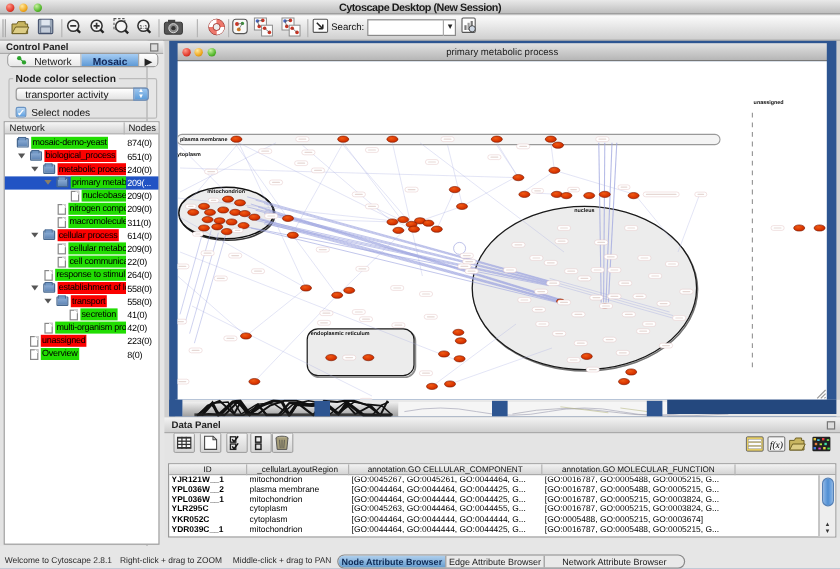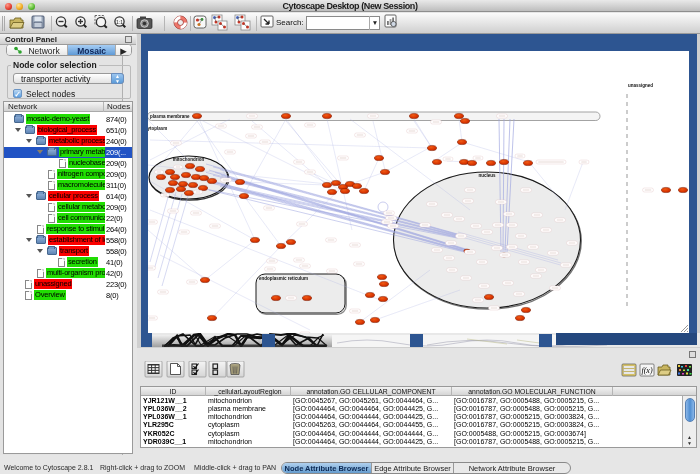--- a/index.html
+++ b/index.html
@@ -285,20 +285,26 @@
 <div class="trow" style="top:187.5px;">
         <div class="file" style="left:21px;"></div>
         <div class="tlabel grn" style="left:30px;max-width:71px;">Overview</div>
         <div class="tcount" style="color:#000;">8(0)</div>
       </div>
  </div>
 </div>
 
 <div id="desktop" class="abs">
  <div id="iwin" class="abs">
+  <div id="iwtitle" class="abs">
+   <div class="ilight" style="left:3.5px;background:radial-gradient(circle at 35% 30%,#ff9a8a,#e33c2f 60%,#a31404);"></div>
+   <div class="ilight" style="left:14px;background:radial-gradient(circle at 35% 30%,#ffe9a0,#f0a81f 60%,#b87400);"></div>
+   <div class="ilight" style="left:24.5px;background:radial-gradient(circle at 35% 30%,#c8f0a0,#57ba2f 60%,#2e7d0a);"></div>
+   <div id="iwtext" class="abs">primary metabolic process</div>
+  </div>
   <div id="canvas" class="abs">
    <svg width="541" height="282" style="position:absolute;left:0;top:0;" id="graph">
           <defs>
             <radialGradient id="nodeg" cx="0.4" cy="0.35" r="0.8">
               <stop offset="0" stop-color="#ef5a14"></stop>
               <stop offset="0.6" stop-color="#d83400"></stop>
               <stop offset="1" stop-color="#b22600"></stop>
             </radialGradient>
           </defs>
           <rect x="-0.5" y="61" width="452.5" height="8.5" rx="4.2" fill="#f4f4f4" stroke="#999" stroke-width="0.9"></rect>
@@ -663,20 +669,21 @@
         <rect x="25" y="11.5" width="165" height="2.5" fill="#222" opacity="0.8"></rect>
         <rect x="125" y="1" width="13" height="13" fill="#2d5591"></rect>
         <rect x="273" y="1" width="13" height="13" fill="#2d5591"></rect>
         <rect x="402" y="1" width="13" height="13" fill="#2d5591"></rect>
         <rect x="4" y="0" width="11" height="14" fill="#2d5591"></rect>
         <rect x="419" y="0" width="141" height="12" fill="#24487e"></rect>
       </svg></div>
 </div>
 
 <div id="dpanel" class="abs">
+ <div id="dptitle" class="abs">Data Panel</div>
  <div class="abs" style="left:552px;top:3px;width:7px;height:7px;border:1px solid #777;background:#ddd;"></div>
  <svg class="abs" style="left:0;top:13px;" width="563" height="25" id="dpicons">
       <defs>
         <linearGradient id="bgr" x1="0" y1="0" x2="0" y2="1">
           <stop offset="0" stop-color="#f5f5f5"></stop>
           <stop offset="1" stop-color="#d5d5d5"></stop>
         </linearGradient>
       </defs>
       <rect x="8" y="0" width="17" height="16" rx="1" fill="url(#bgr)" stroke="#999" stroke-width="0.8"></rect>
       <rect x="30" y="0" width="17" height="16" rx="1" fill="url(#bgr)" stroke="#999" stroke-width="0.8"></rect>

